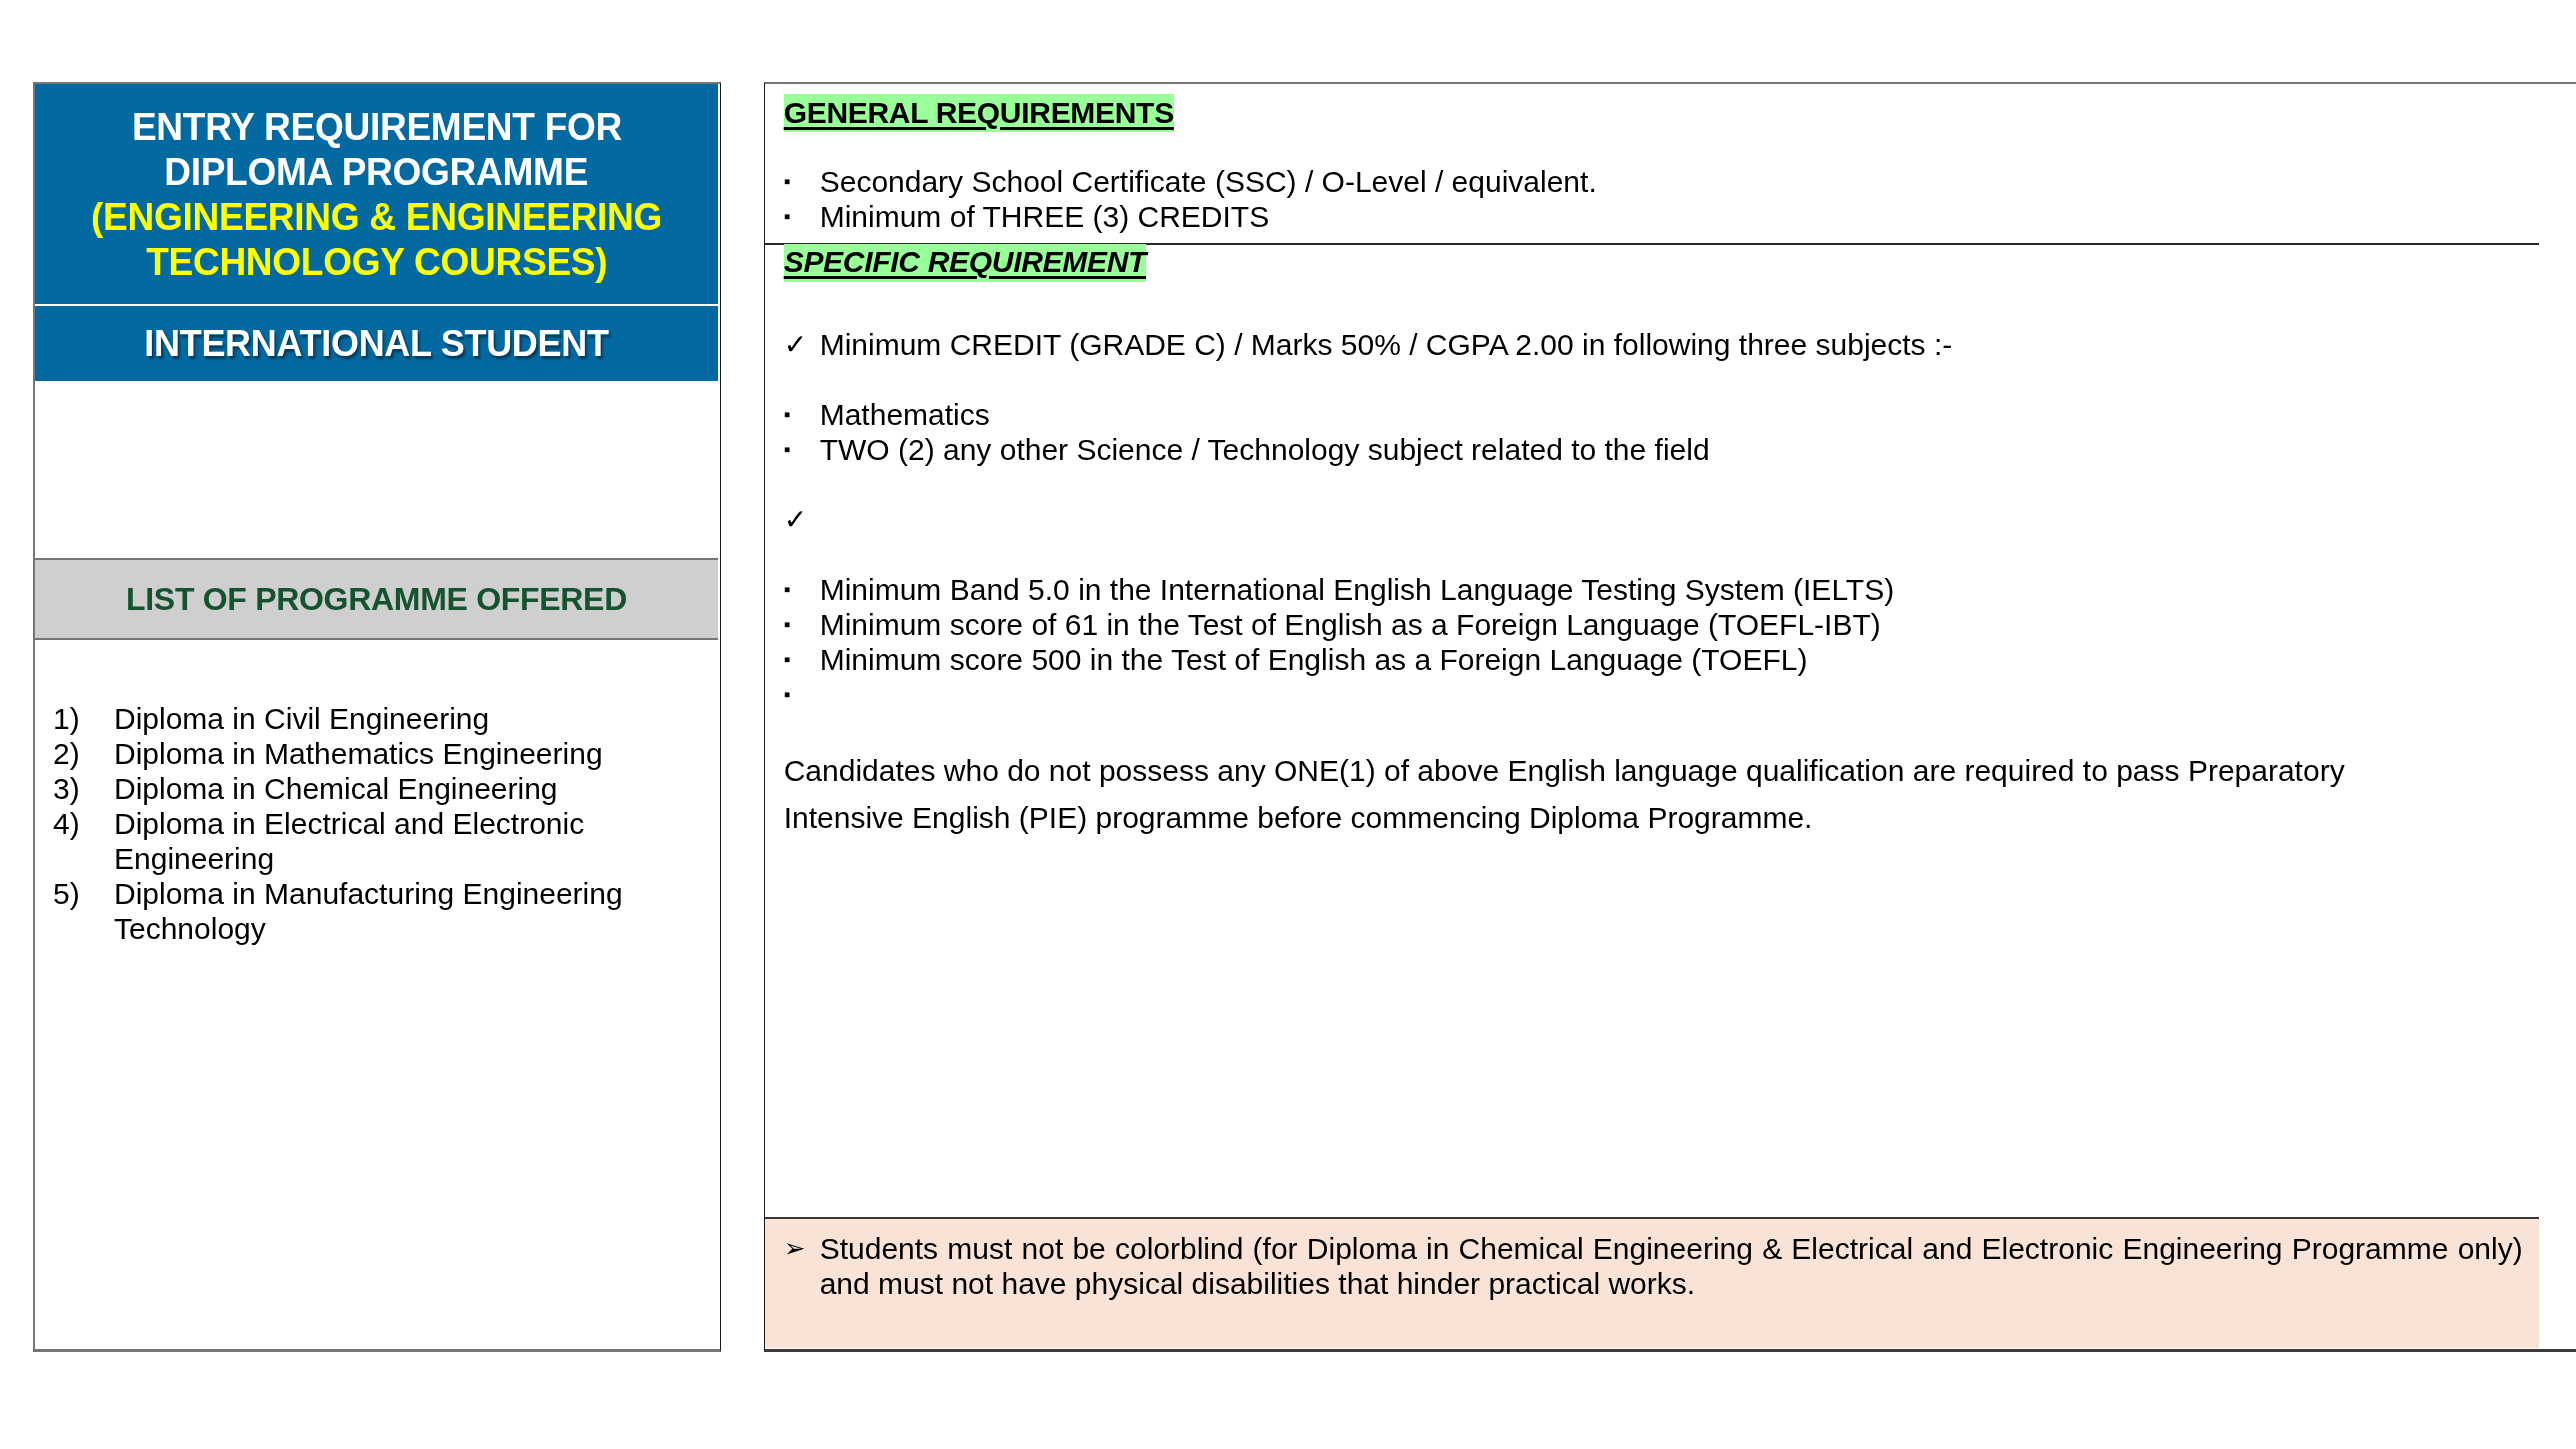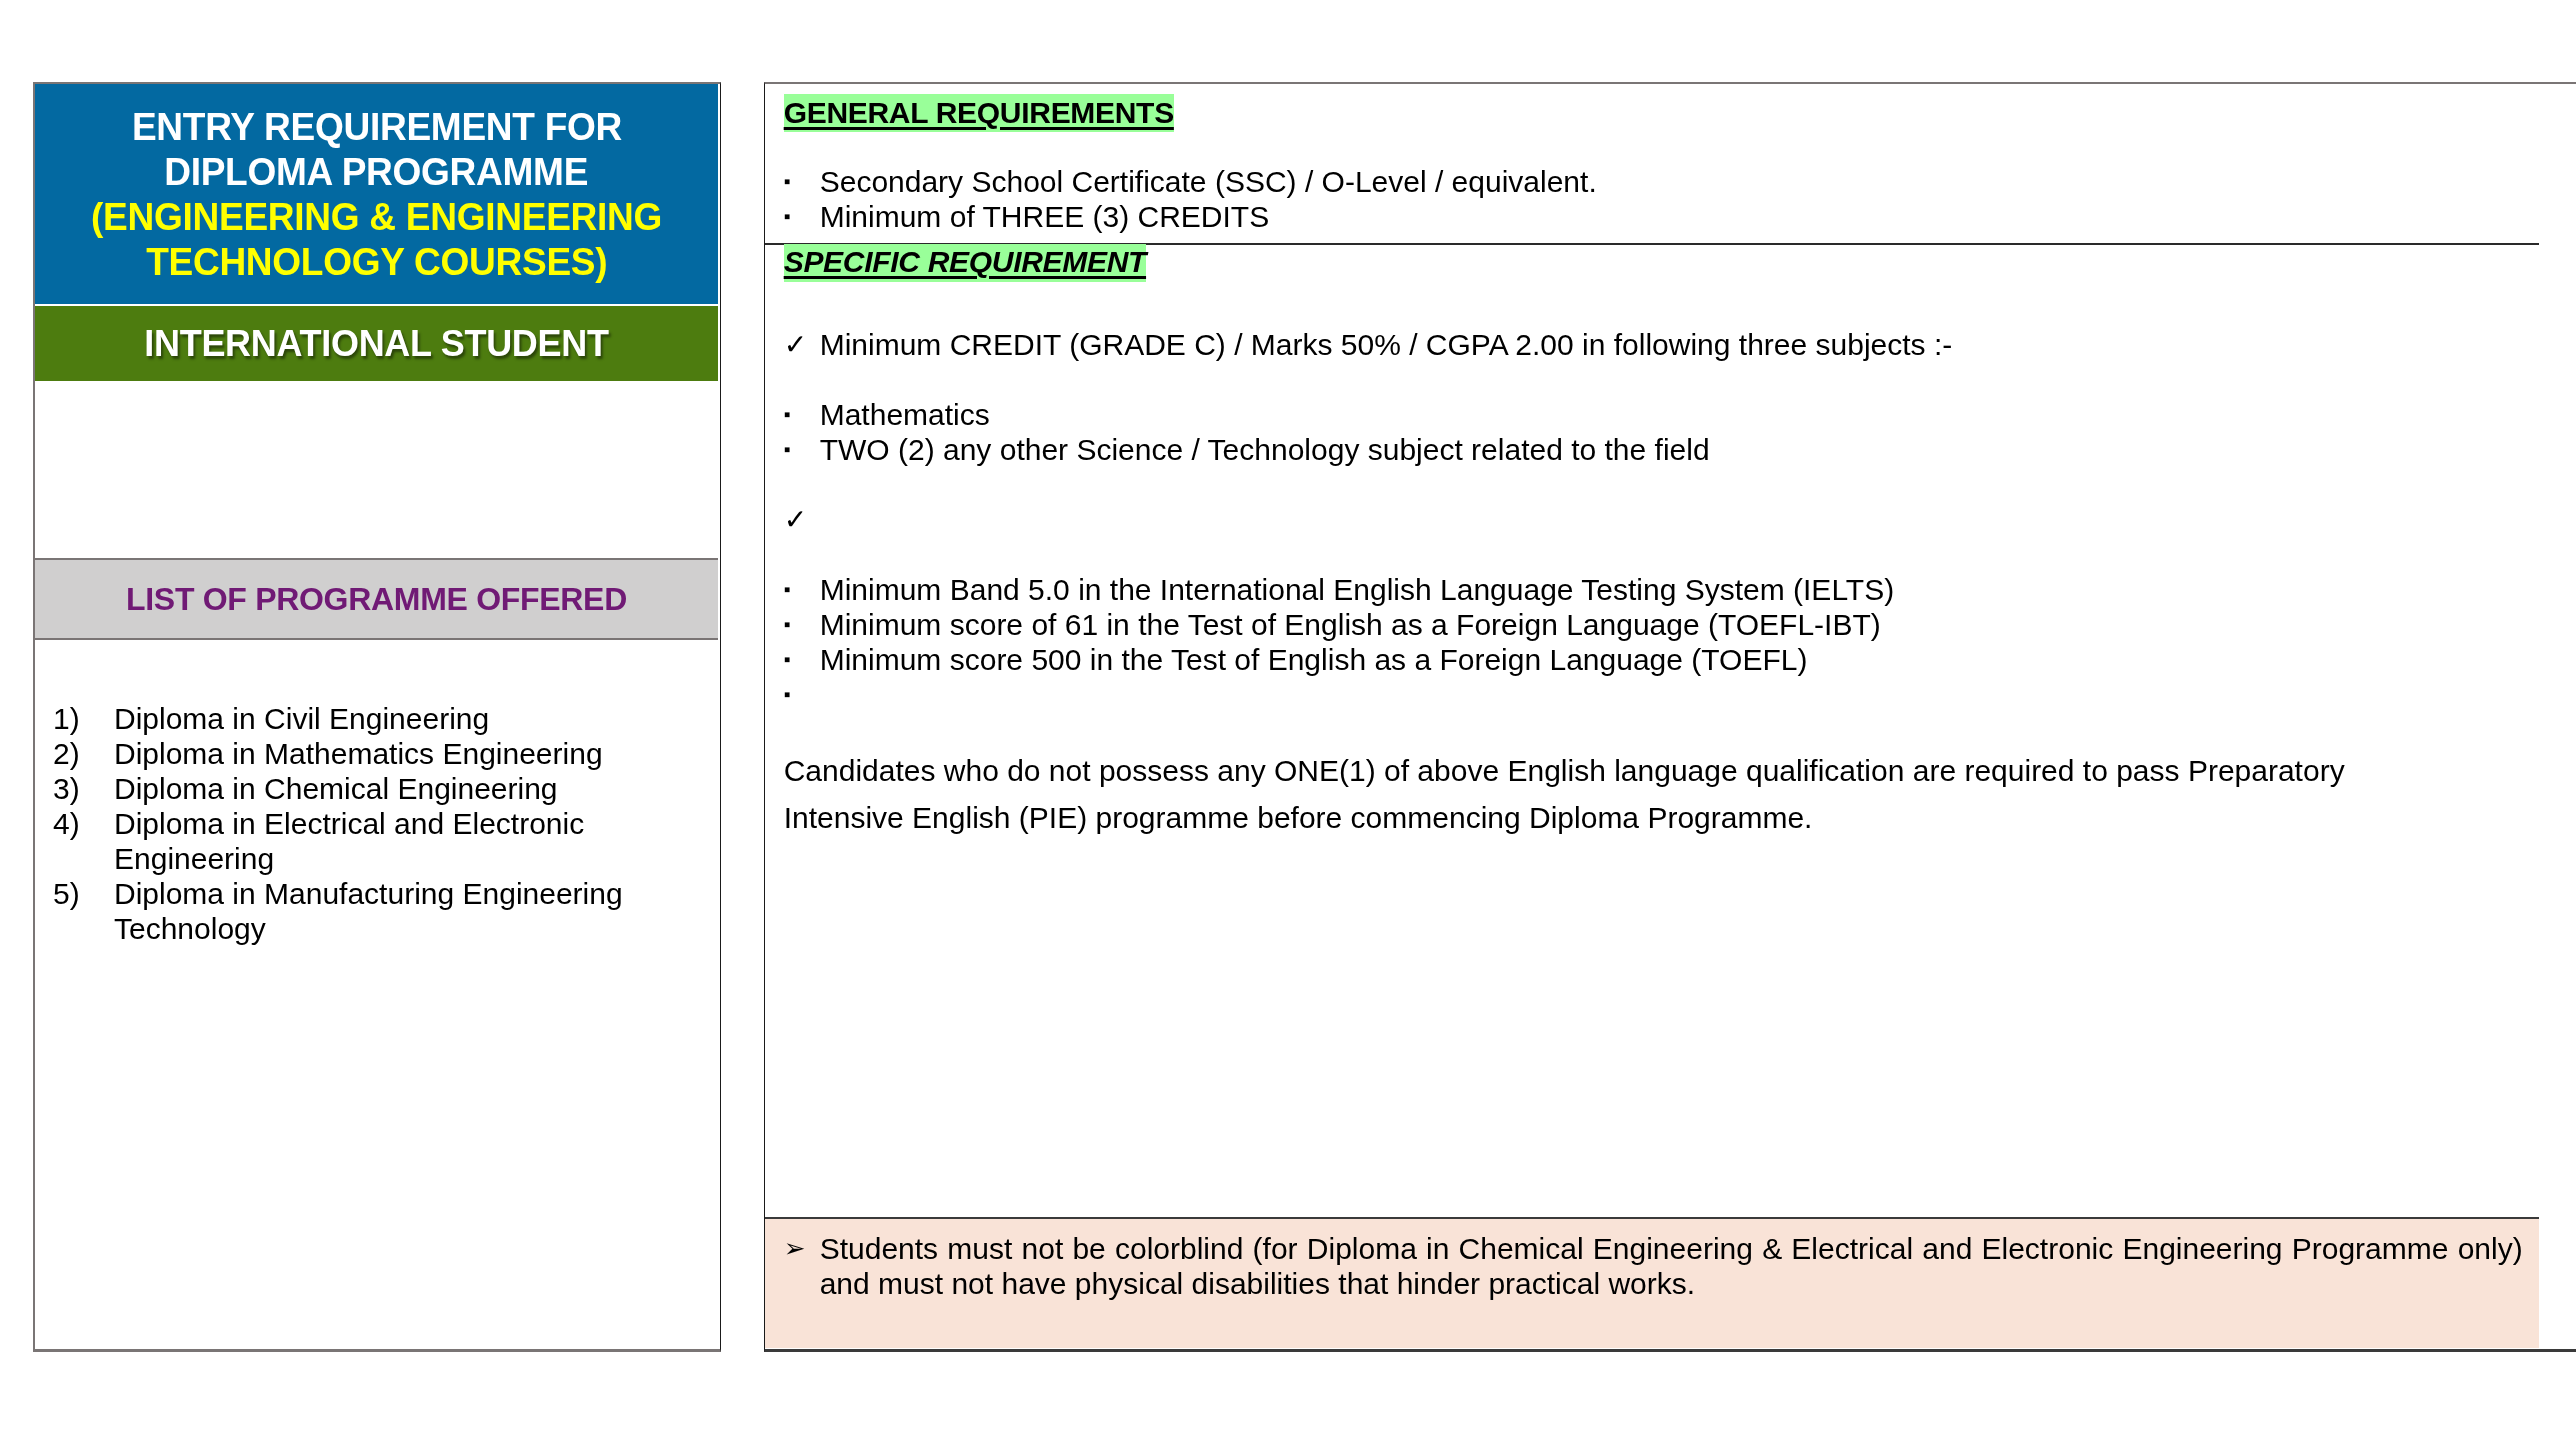--- a/index.html
+++ b/index.html
@@ -11,28 +11,28 @@
   #left-panel { left: 33px; top: 82px; width: 688px; height: 1270px;
                 border-left: 2.6px solid #7a7575; border-top: 2.6px solid #7a7575;
                 border-bottom: 3.2px solid #7a7575; border-right: 1.9px solid #1a1a1a;
                 box-sizing: border-box; background: #fff; }
   #title-block { left: 0; top: 0; width: 683px; height: 220px; background: #0369a1;
                  display: flex; flex-direction: column; align-items: center; justify-content: center; }
   .title-line { font-weight: bold; font-size: 39px; line-height: 45px; text-align: center;
                 transform: scaleX(0.95); letter-spacing: -0.3px; }
   .title-white { color: #ffffff; }
   .title-yellow { color: #ffff00; }
-  #student-bar { left: 0; top: 222px; width: 683px; height: 75px; background: #4d7c0f;
+  #student-bar { left: 0; top: 222px; width: 683px; height: 75px; background: #0369a1;
                  display: flex; align-items: center; justify-content: center; }
   #student-label { color: #fff; font-weight: bold; font-size: 36px; letter-spacing: -0.3px;
                    text-shadow: 1.9px 2.6px 2.6px rgba(0,0,0,0.45); }
   #programme-header { left: 0; top: 474px; width: 683px; height: 82px; background: #d0cfcf;
                       border-top: 2.6px solid #7a7575; border-bottom: 2.6px solid #7a7575; box-sizing: border-box;
                       display: flex; align-items: center; justify-content: center; }
-  #programme-header-label { font-weight: bold; font-size: 32px; color: #701a75; letter-spacing: -0.3px; }
+  #programme-header-label { font-weight: bold; font-size: 32px; color: #14532d; letter-spacing: -0.3px; }
   #programme-list { left: 18px; top: 617px; width: 657px; margin: 0; padding: 0; list-style: none; }
   .prog-item { display: flex; font-size: 30px; line-height: 35px; }
   .prog-num { width: 61px; flex: none; }
   .prog-name { flex: 1; }
 
   
   #right-panel { left: 764px; top: 82px; width: 2002px; height: 1270px;
                  border-left: 1.9px solid #1a1a1a; border-top: 2.6px solid #7a7575;
                  border-right: 3.2px solid #7a7575; border-bottom: 3.2px solid #3a3a3a;
                  box-sizing: border-box; background: #fff; }

